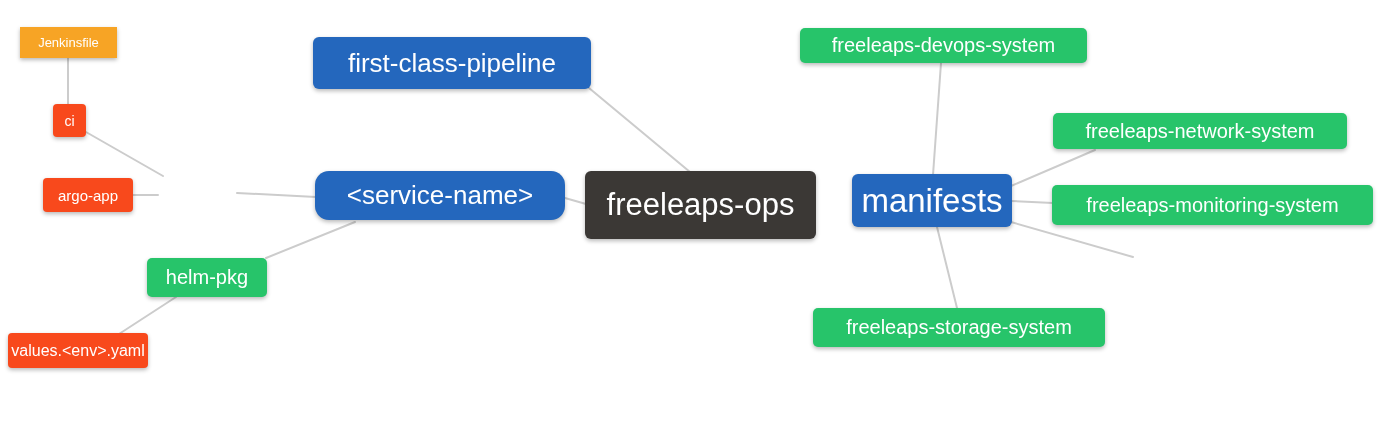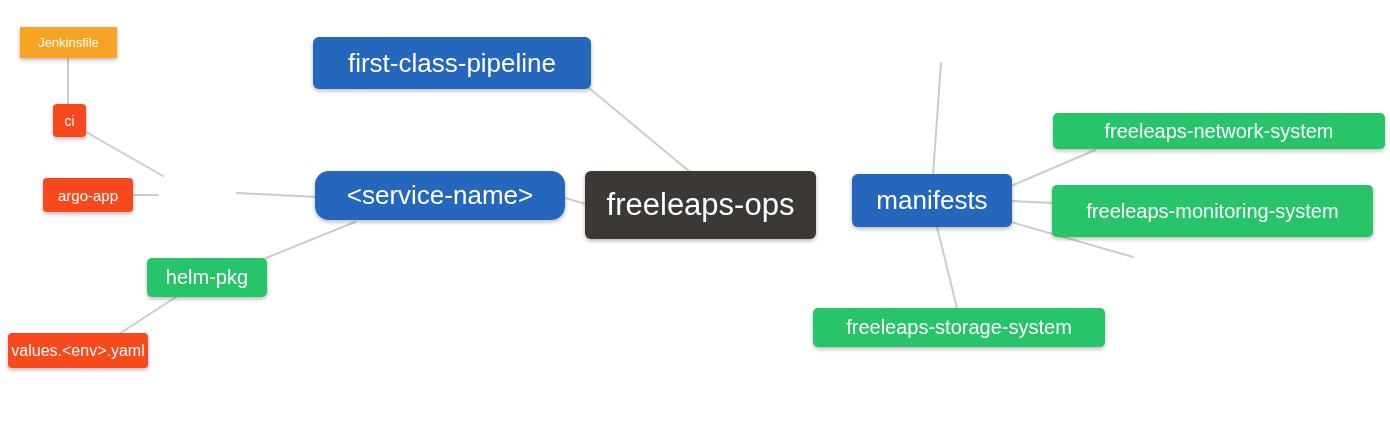--- a/index.html
+++ b/index.html
@@ -53,24 +53,24 @@
   
   .n-jenkinsfile { left: 20px;   top: 27px;  width: 97px;  height: 31px; font-size: 13px; border-radius: 0; }
   .n-ci          { left: 53px;   top: 104px; width: 33px;  height: 33px; font-size: 14px; border-radius: 4px; }
   .n-argo        { left: 32px;   top: 178px; width: 90px;  height: 34px; font-size: 15px; border-radius: 4px; margin-left: 11px; }
   .n-env         { left: 158px;  top: 175px; width: 79px;  height: 38px; font-size: 20px; }
   .n-helm        { left: 147px;  top: 258px; width: 120px; height: 39px; font-size: 20px; }
   .n-values      { left: 8px;    top: 333px; width: 140px; height: 35px; font-size: 16px; border-radius: 4px; }
   .n-pipeline    { left: 313px;  top: 37px;  width: 278px; height: 52px; font-size: 26px; border-radius: 6px; }
   .n-service     { left: 315px;  top: 171px; width: 250px; height: 49px; font-size: 26px; border-radius: 14px; }
   .n-ops         { left: 585px;  top: 171px; width: 231px; height: 68px; font-size: 31px; border-radius: 6px; }
-  .n-manifests   { left: 852px;  top: 174px; width: 160px; height: 53px; font-size: 26px; border-radius: 6px; }
+  .n-manifests   { left: 852px;  top: 174px; width: 160px; height: 53px; font-size: 33px; border-radius: 6px; }
   .n-devops      { left: 800px;  top: 28px;  width: 287px; height: 35px; font-size: 20px; }
-  .n-network     { left: 1053px; top: 113px; width: 332px; height: 36px; font-size: 20px; }
-  .n-monitoring  { left: 1052px; top: 185px; width: 321px; height: 52px; font-size: 20px; }
+  .n-network     { left: 1053px; top: 113px; width: 294px; height: 36px; font-size: 20px; }
+  .n-monitoring  { left: 1052px; top: 185px; width: 321px; height: 40px; font-size: 20px; }
   .n-controls    { left: 1062px; top: 256px; width: 293px; height: 37px; font-size: 20px; }
   .n-storage     { left: 813px;  top: 308px; width: 292px; height: 39px; font-size: 20px; }
 </style>
 </head>
 <body>
 
 <div class="canvas">
 
   <svg class="edges" viewBox="0 0 1390 421" xmlns="http://www.w3.org/2000/svg">
     <line x1="68" y1="58" x2="68" y2="104"></line>
@@ -90,17 +90,18 @@
 
   <div class="node c-orange n-jenkinsfile">Jenkinsfile</div>
   <div class="node c-red    n-ci">ci</div>
   <div class="node c-red    n-argo">argo-app</div>
   <div class="node c-green  n-helm">helm-pkg</div>
   <div class="node c-red    n-values">values.&lt;env&gt;.yaml</div>
   <div class="node c-blue   n-pipeline">first-class-pipeline</div>
   <div class="node c-blue   n-service">&lt;service-name&gt;</div>
   <div class="node c-dark   n-ops">freeleaps-ops</div>
   <div class="node c-blue   n-manifests">manifests</div>
+  <div class="node c-green  n-devops">freeleaps-devops-system</div>
   <div class="node c-green  n-network">freeleaps-network-system</div>
   <div class="node c-green  n-monitoring">freeleaps-monitoring-system</div>
   <div class="node c-green  n-storage">freeleaps-storage-system</div>
 
 </div>
 
 </body></html>

